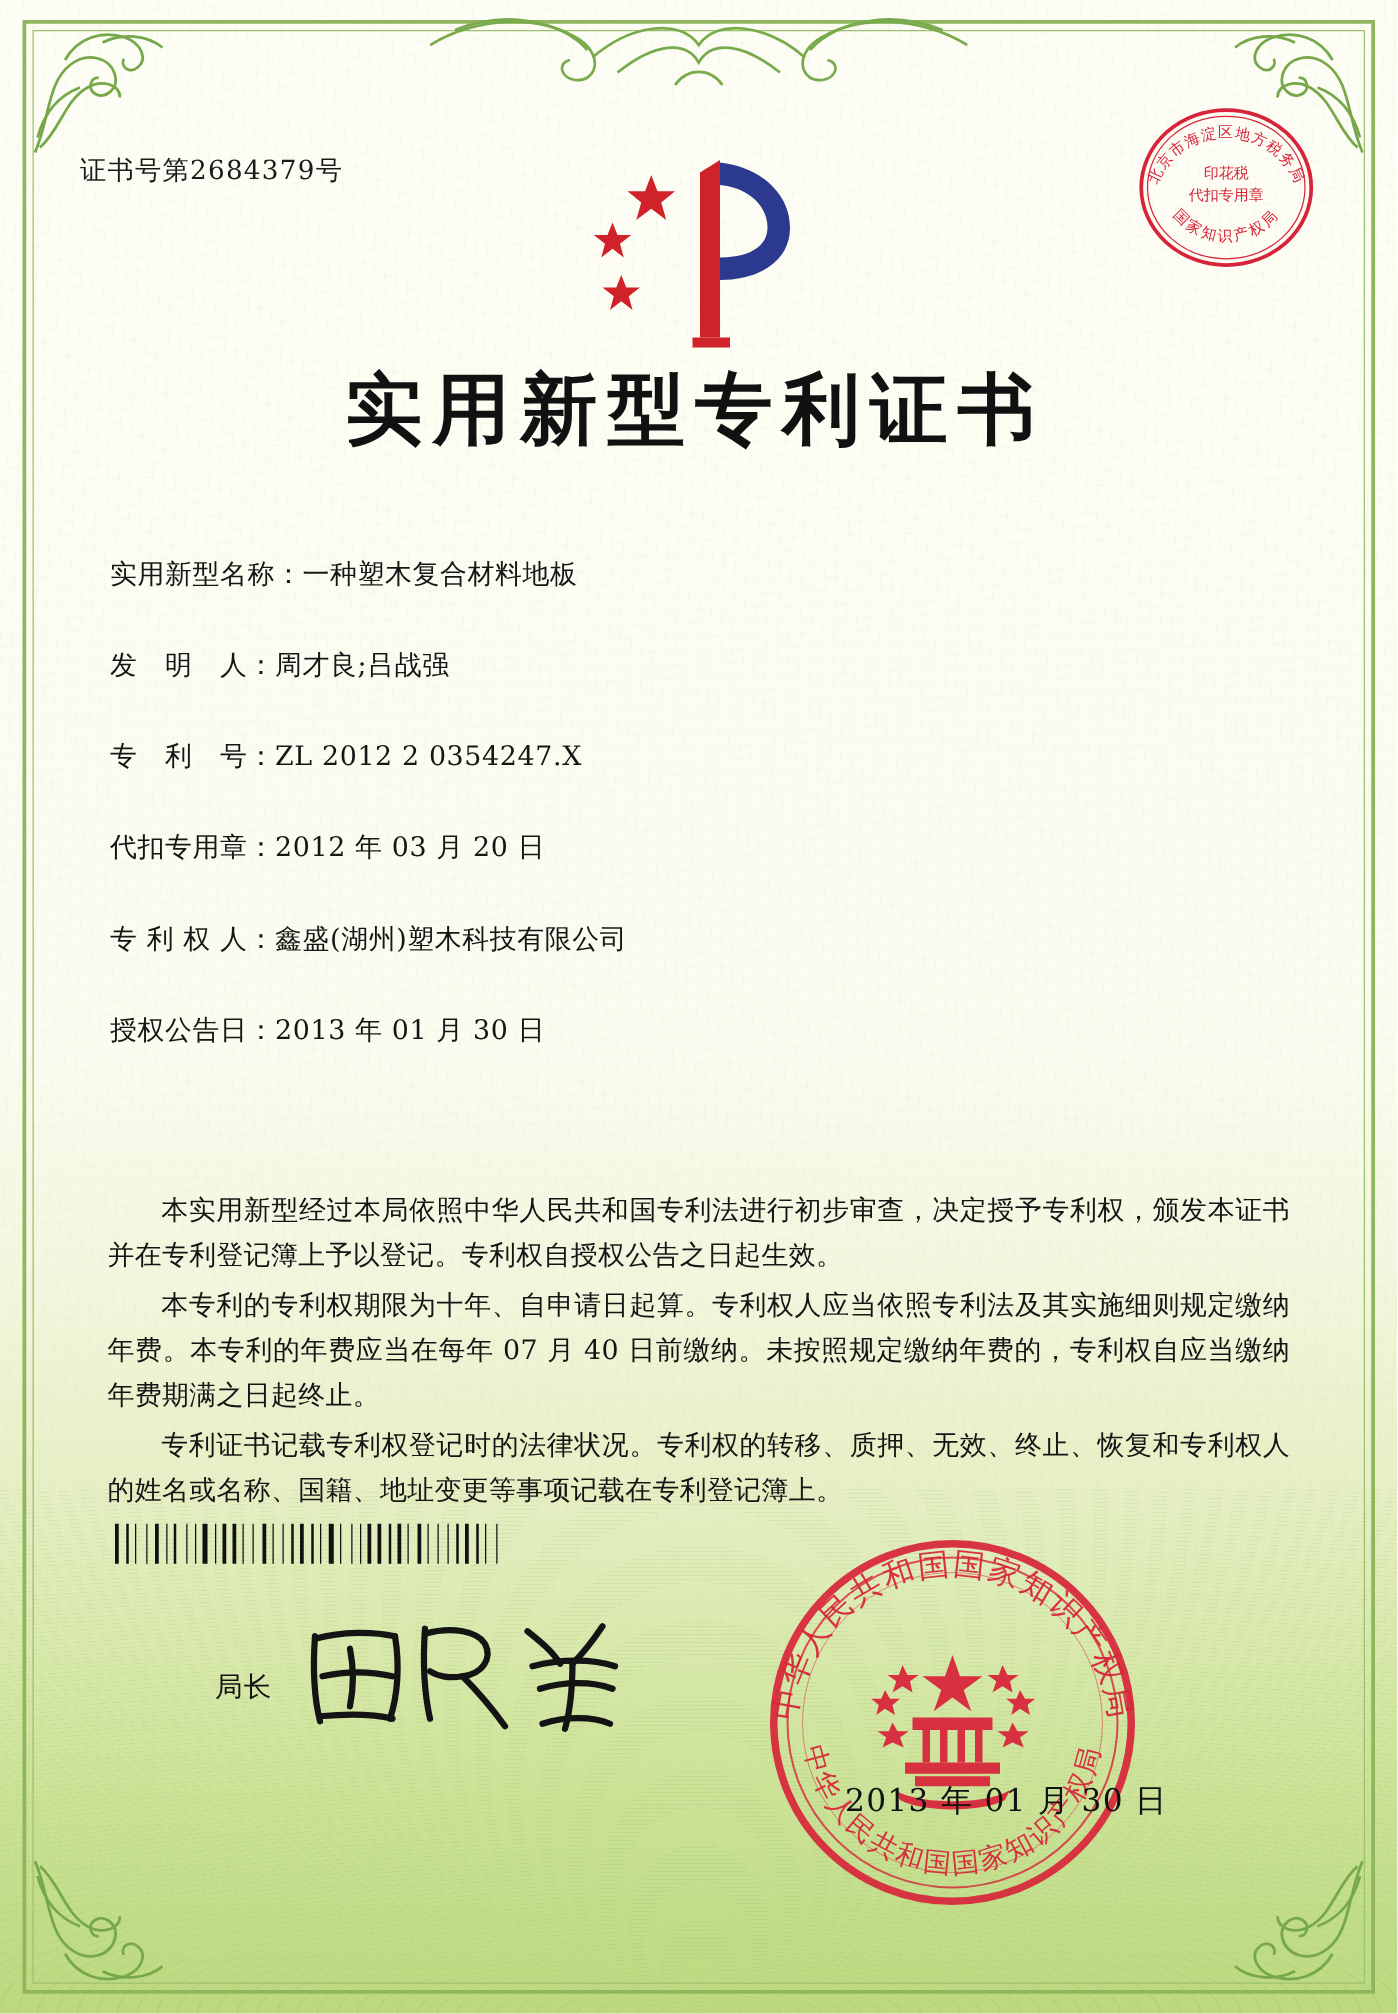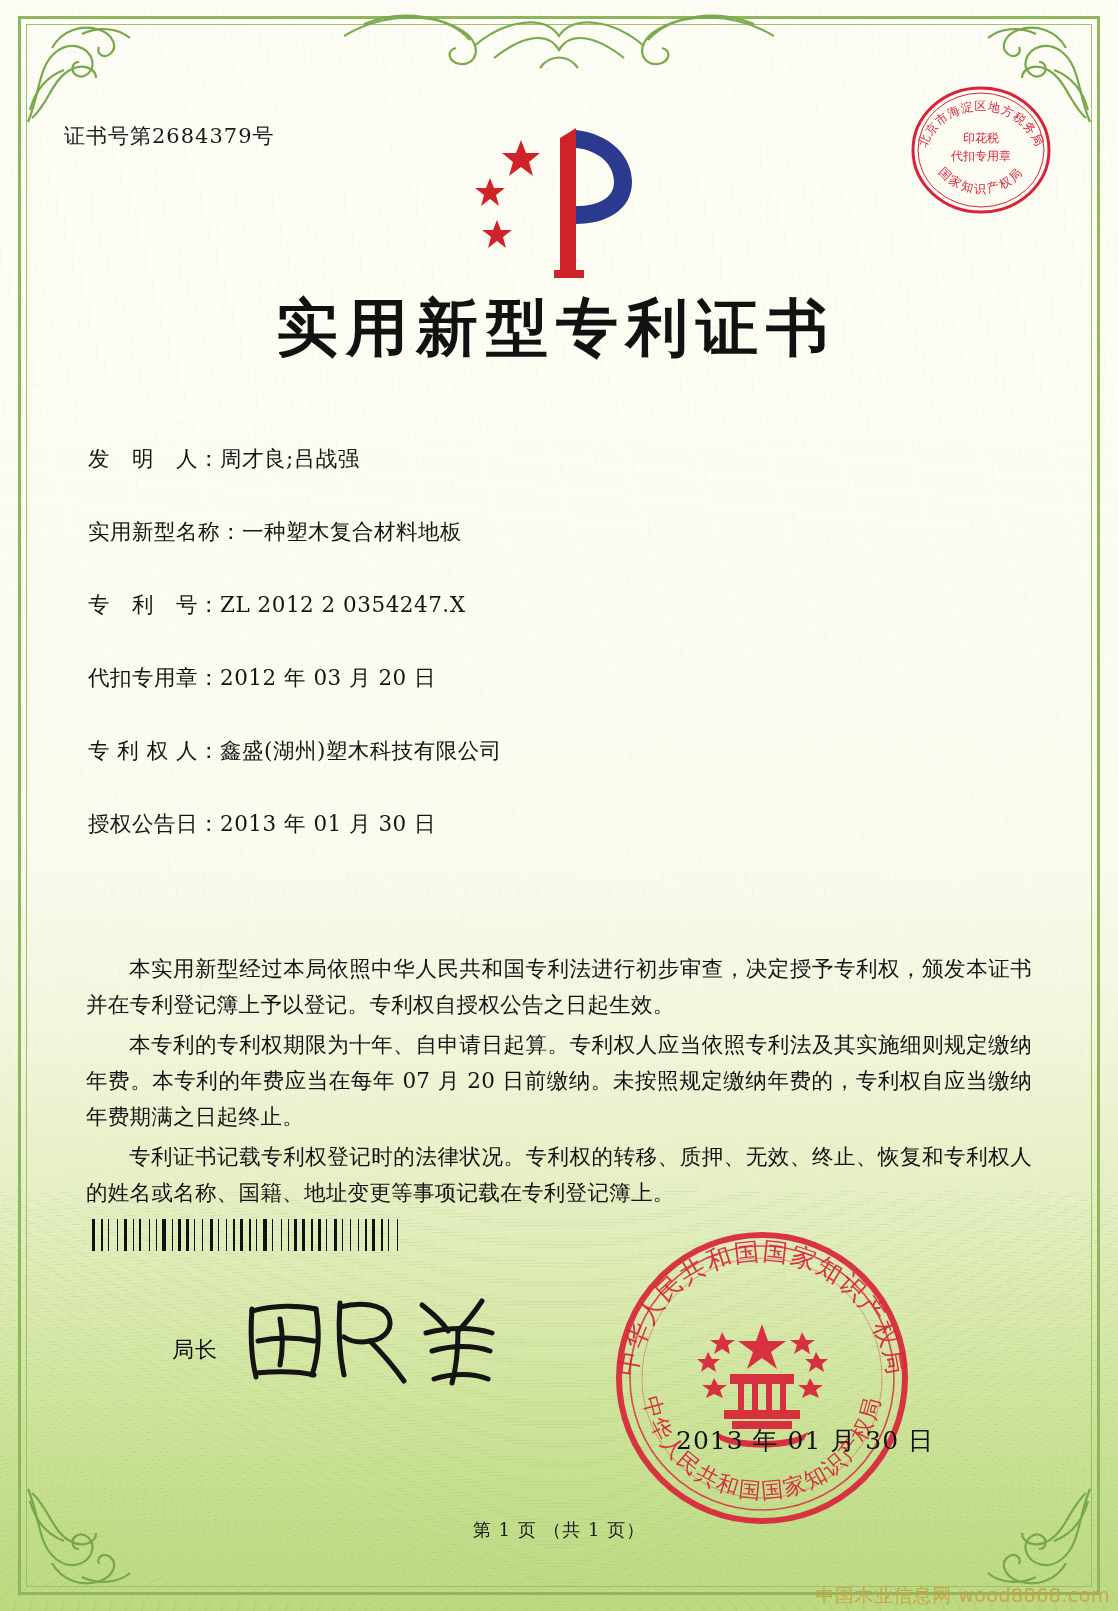--- a/index.html
+++ b/index.html
@@ -330,42 +330,42 @@
       </text>
       <text x="71" y="58" font-size="12" fill="#d8243a" text-anchor="middle" font-family="'DejaVu Serif',serif">印花税</text>
       <text x="71" y="76" font-size="12" fill="#d8243a" text-anchor="middle" font-family="'DejaVu Serif',serif">代扣专用章</text>
     </svg>
   </div>
 
   <div id="title">实用新型专利证书</div>
 
   <div class="fields">
     <div class="field-row">
+      <span class="field-label">实用新型名称：</span><span class="field-value">一种塑木复合材料地板</span>
+    </div>
+    <div class="field-row">
       <span class="field-label">发　明　人：</span><span class="field-value">周才良;吕战强</span>
-    </div>
-    <div class="field-row">
-      <span class="field-label">实用新型名称：</span><span class="field-value">一种塑木复合材料地板</span>
     </div>
     <div class="field-row">
       <span class="field-label">专　利　号：</span><span class="field-value">ZL 2012 2 0354247.X</span>
     </div>
     <div class="field-row">
       <span class="field-label">代扣专用章：</span><span class="field-value">2012 年 03 月 20 日</span>
     </div>
     <div class="field-row">
       <span class="field-label">专 利 权 人：</span><span class="field-value">鑫盛(湖州)塑木科技有限公司</span>
     </div>
     <div class="field-row">
       <span class="field-label">授权公告日：</span><span class="field-value">2013 年 01 月 30 日</span>
     </div>
   </div>
 
   <div class="body-text">
     <p>本实用新型经过本局依照中华人民共和国专利法进行初步审查，决定授予专利权，颁发本证书并在专利登记簿上予以登记。专利权自授权公告之日起生效。</p>
-    <p>本专利的专利权期限为十年、自申请日起算。专利权人应当依照专利法及其实施细则规定缴纳年费。本专利的年费应当在每年 07 月 20 日前缴纳。未按照规定缴纳年费的，专利权自应当缴纳年费期满之日起终止。</p>
+    <p>本专利的专利权期限为十年、自申请日起算。专利权人应当依照专利法及其实施细则规定缴纳年费。本专利的年费应当在每年 07 月 40 日前缴纳。未按照规定缴纳年费的，专利权自应当缴纳年费期满之日起终止。</p>
     <p>专利证书记载专利权登记时的法律状况。专利权的转移、质押、无效、终止、恢复和专利权人的姓名或名称、国籍、地址变更等事项记载在专利登记簿上。</p>
   </div>
 
   <div id="barcode">
       <i style="width: 4.8px;"></i>
       <i style="width: 1.6px; background: transparent;"></i>
       <i style="width: 3.2px;"></i>
       <i style="width: 1.6px; background: transparent;"></i>
       <i style="width: 1.6px;"></i>
       <i style="width: 4.8px; background: transparent;"></i>
@@ -503,16 +503,14 @@
         <rect x="168" y="156" width="6" height="26"></rect>
         <rect x="118" y="146" width="64" height="10"></rect>
         <path d="M104 204 C122 216 178 216 196 204 L192 212 C174 222 126 222 108 212 Z"></path>
       </g>
       <circle cx="150" cy="150" r="120" fill="none" stroke="#d8243a" stroke-width="0.8" opacity=".5"></circle>
     </svg>
   </div>
 
   <div class="seal-date">2013 年 01 月 30 日</div>
 
-  <div class="page-footer">第 1 页 （共 1 页）</div>
-
-  <div class="watermark">中国木业信息网 wood8868.com</div>
+
 </div>
 
 </body></html>

